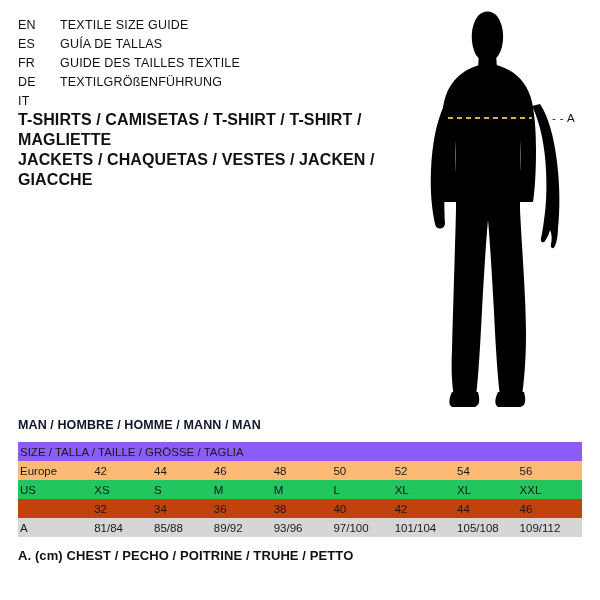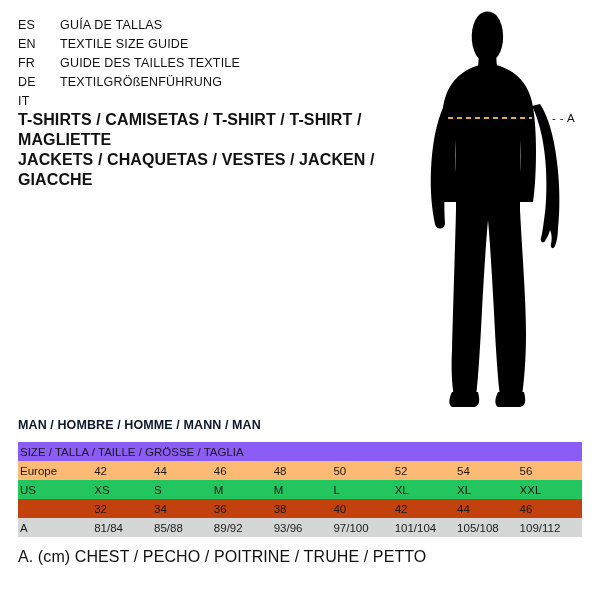--- a/index.html
+++ b/index.html
@@ -127,39 +127,39 @@
     background: #c2410c;
   }
   tr.row-d {
     background: #d5d7d7;
   }
 
   .footnote {
     position: absolute;
     left: 18px;
     top: 548px;
-    font-size: 16px;
-    font-weight: normal;
+    font-size: 13px;
+    font-weight: bold;
     color: #111111;
     letter-spacing: 0.1px;
   }
 </style>
 </head>
 <body>
 
 <div class="page">
 
   <div class="lang-block">
     <div class="lang-row">
+      <span class="lang-code">EN</span>
+      <span class="lang-text">TEXTILE SIZE GUIDE</span>
+    </div>
+    <div class="lang-row">
       <span class="lang-code">ES</span>
       <span class="lang-text">GUÍA DE TALLAS</span>
-    </div>
-    <div class="lang-row">
-      <span class="lang-code">EN</span>
-      <span class="lang-text">TEXTILE SIZE GUIDE</span>
     </div>
     <div class="lang-row">
       <span class="lang-code">FR</span>
       <span class="lang-text">GUIDE DES TAILLES TEXTILE</span>
     </div>
     <div class="lang-row">
       <span class="lang-code">DE</span>
       <span class="lang-text">TEXTILGRÖßENFÜHRUNG</span>
     </div>
     <div class="lang-row">

